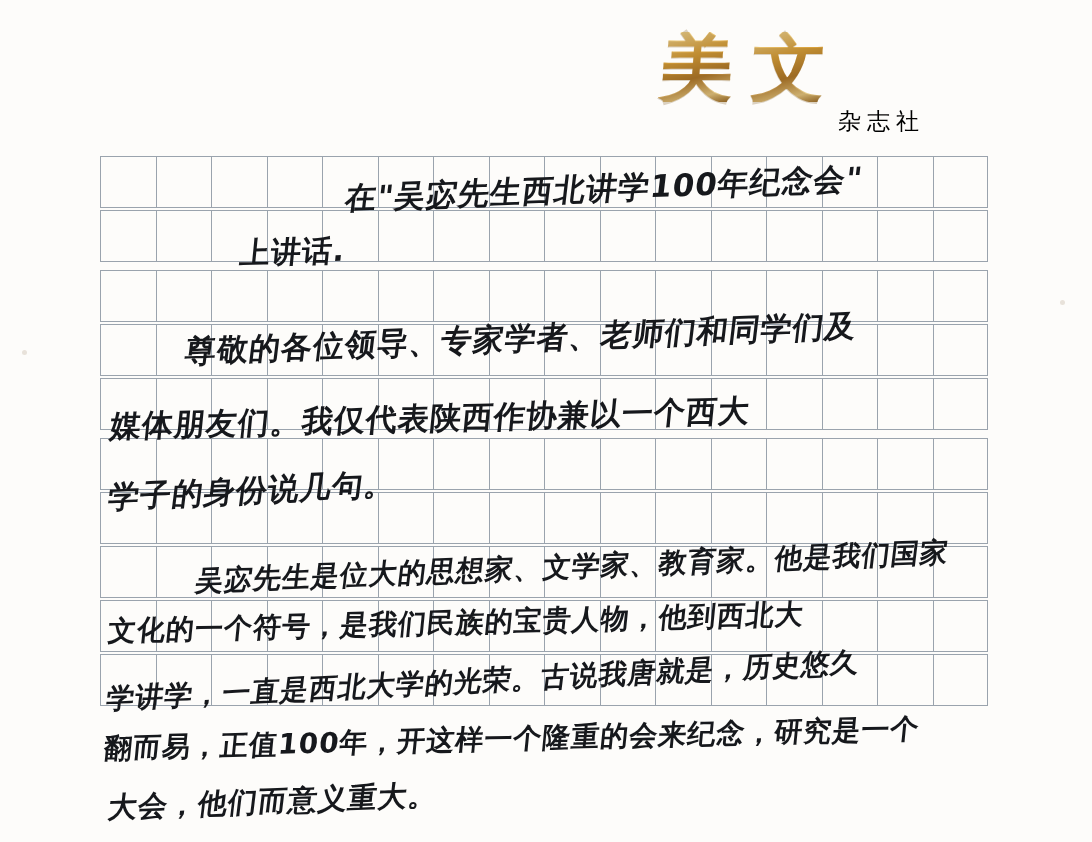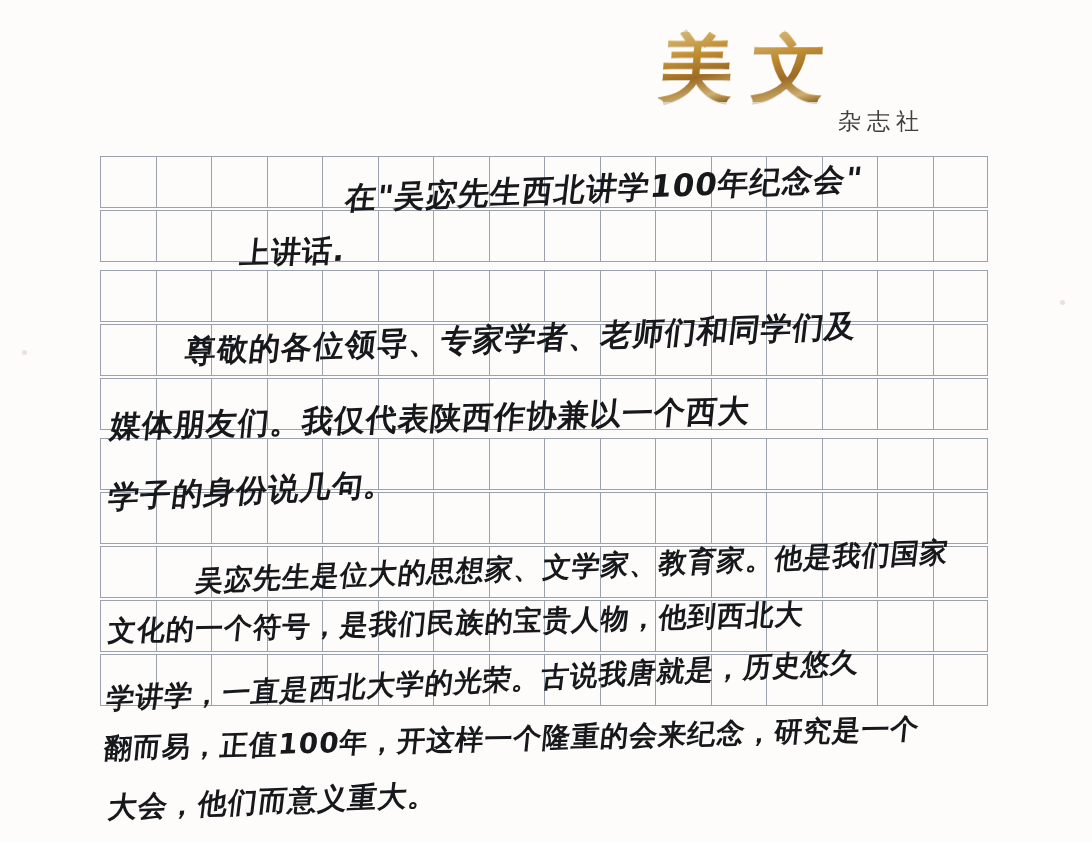--- a/index.html
+++ b/index.html
@@ -50,21 +50,21 @@
     transform: skewX(-4deg);
     text-shadow: 0 1px 0 rgba(120,80,20,0.25);
   }
   .logo-sub {
     position: absolute;
     left: 838px;
     top: 92px;
     font-family: "DejaVu Serif", serif;
     font-size: 23px;
     letter-spacing: 6px;
-    color: #404040;
+    color: #000000;
   }
 
   
   .sheet {
     position: absolute;
     left: 100px;
     top: 156px;
     width: 888px;
   }
   .grid-row {

